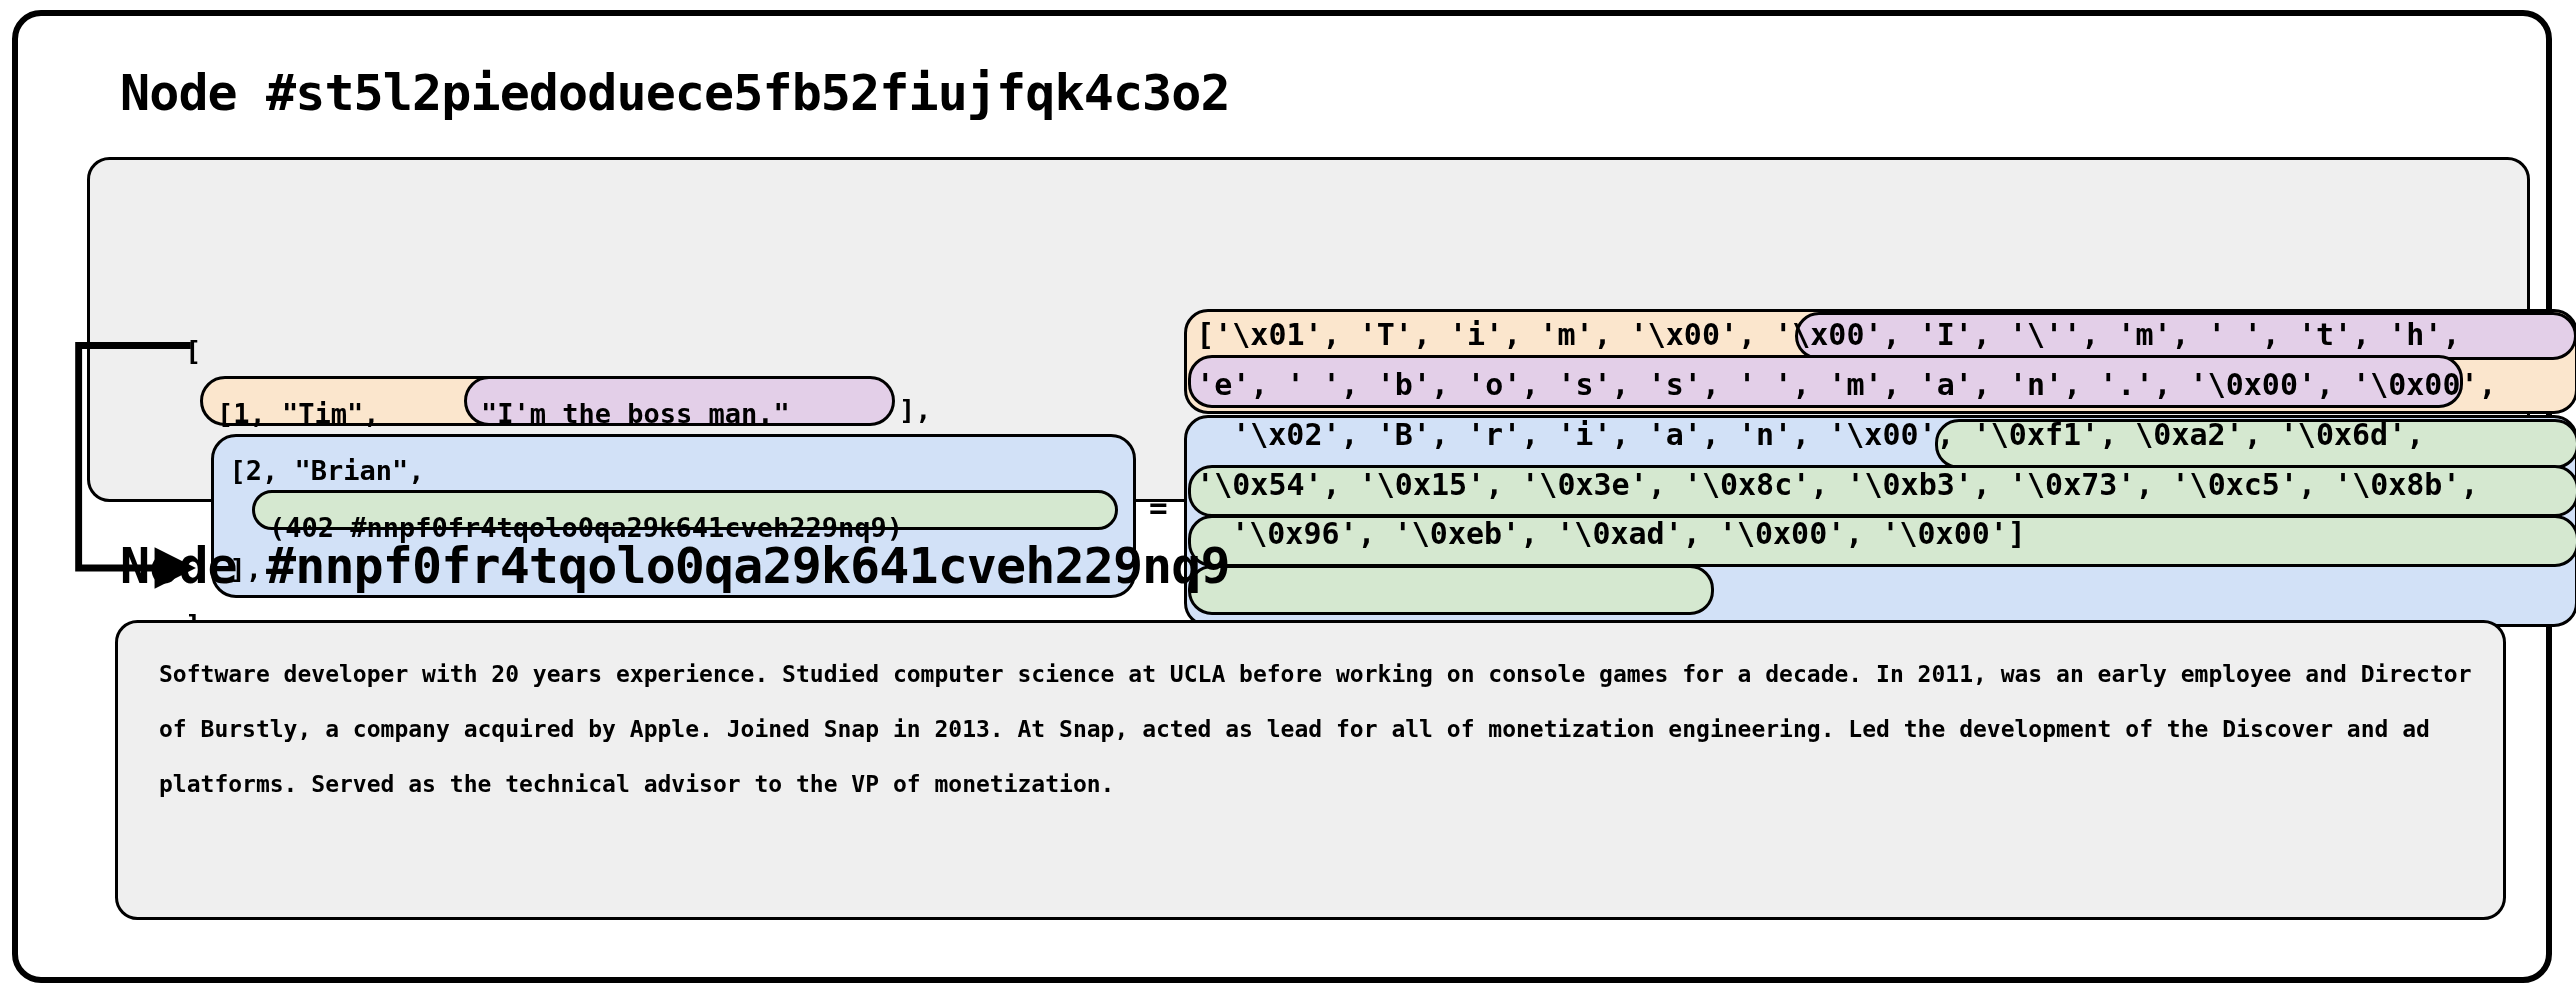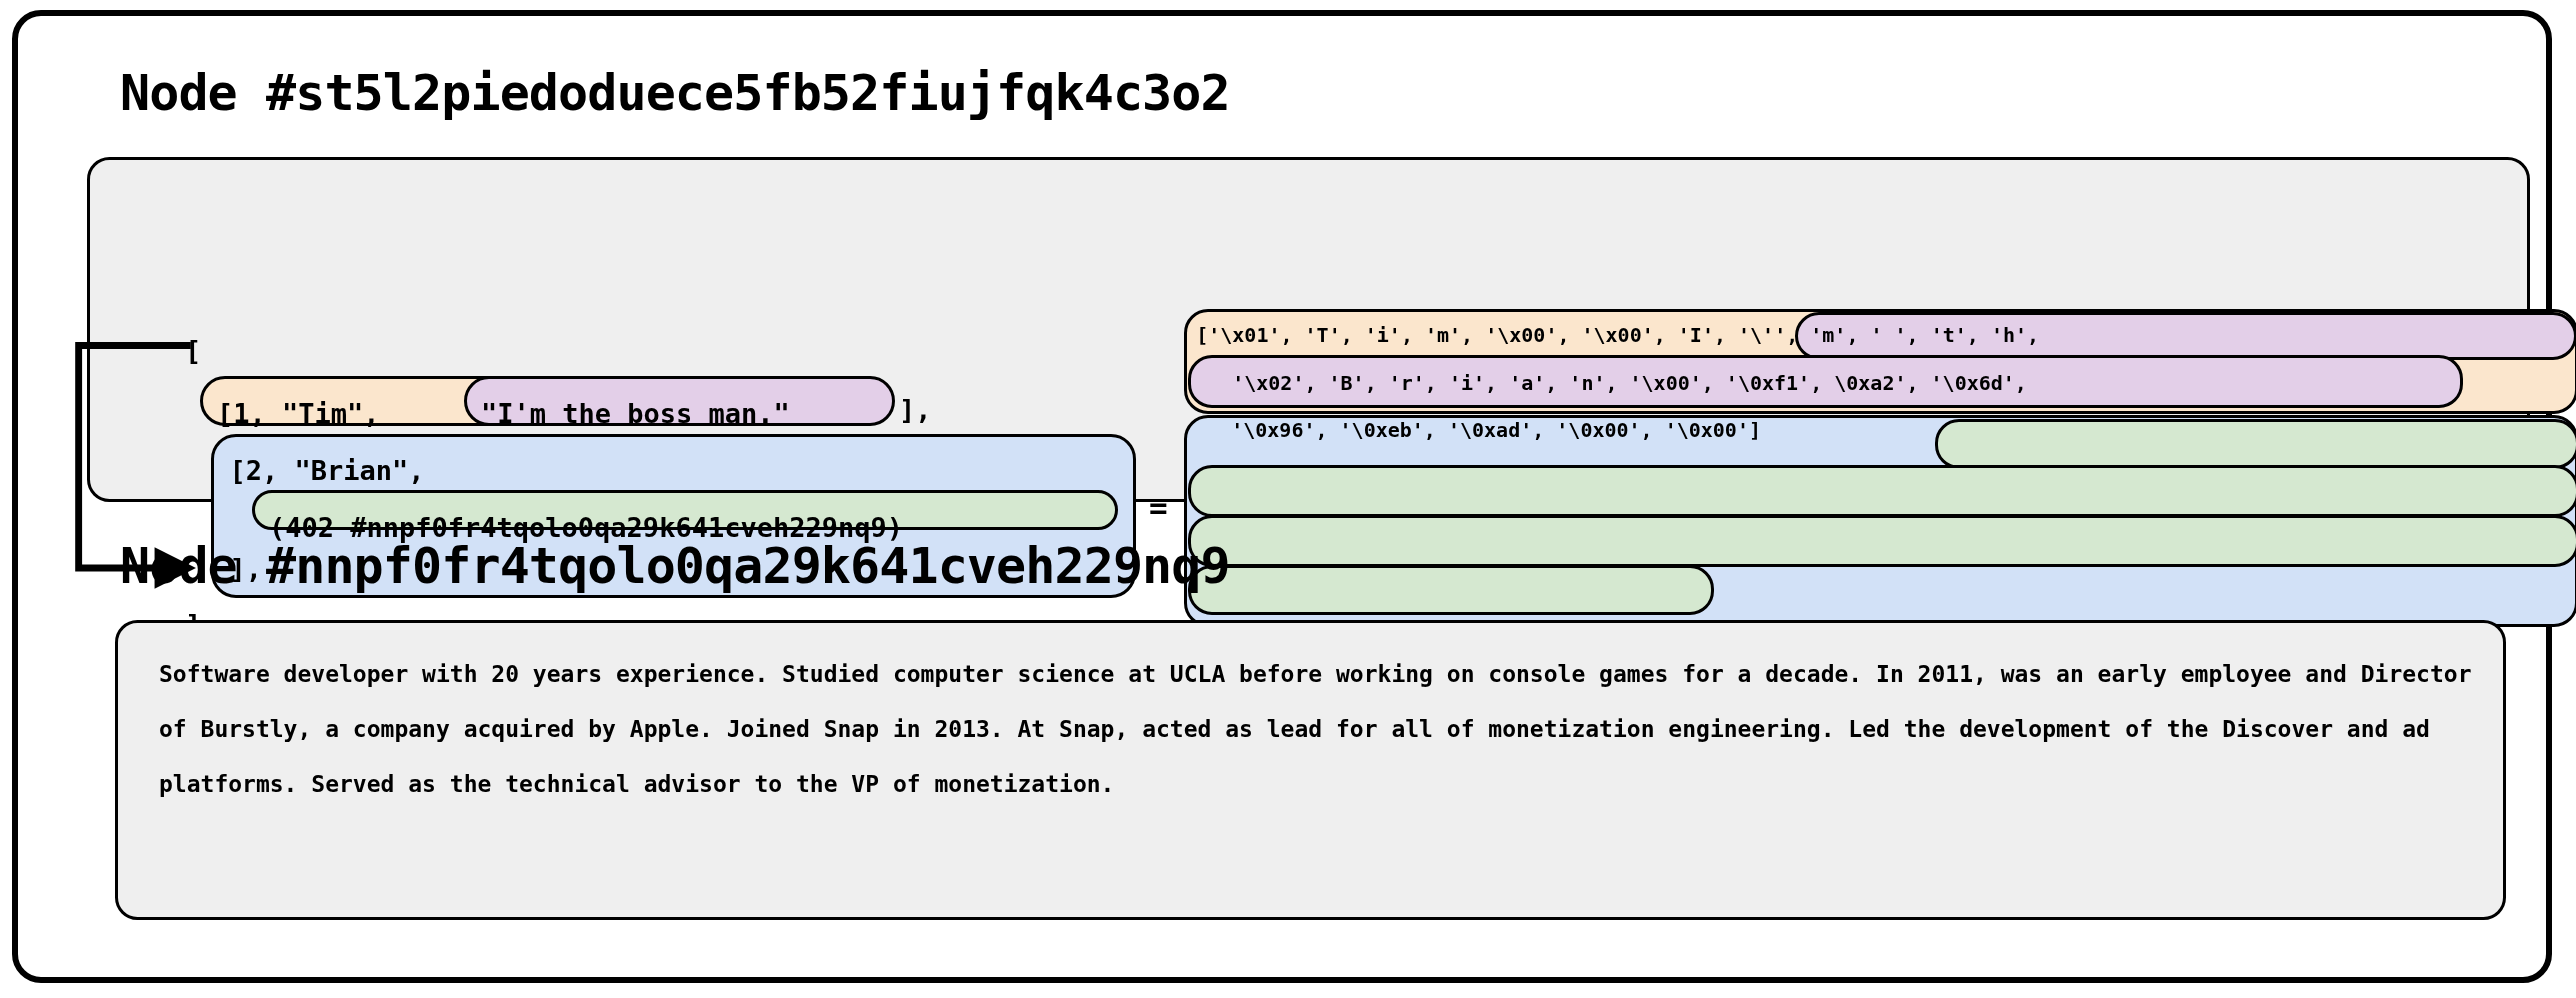--- a/index.html
+++ b/index.html
@@ -166,21 +166,21 @@
     top: 157px;
     width: 1380px;
   }
   .brow {
     position: relative;
     height: 52px;
   }
   .btxt {
     position: absolute;
     font-family: "DejaVu Sans Mono", "Liberation Mono", monospace;
-    font-size: 20px;
+    font-size: 30px;
     font-weight: bold;
     line-height: 52px;
     color: #000;
     white-space: pre;
   }
 
   
   .grp {
     position: absolute;
     border: 3.5px solid #000;
@@ -250,21 +250,27 @@
 
       <div class="grp g-green" style="left:744px; top:102px; width:644px; height:50px; border-radius:24px;"></div>
       <div class="grp g-green" style="left:-3.5px; top:148px; width:1391px; height:52px; border-radius:24px;"></div>
       <div class="grp g-green" style="left:-3.5px; top:198px; width:1391px; height:52px; border-radius:24px;"></div>
       <div class="grp g-green" style="left:-3.5px; top:248px; width:526px; height:50px; border-radius:24px;"></div>
 
       <div class="brow">
         <div class="btxt" style="left:5.2px; top:-8.6px;">['\x01', 'T', 'i', 'm', '\x00', '\x00', 'I', '\'', 'm', ' ', 't', 'h',</div>
       </div>
       <div class="brow">
+        <div class="btxt" style="left:5.2px; top:-10.4px;">'e', ' ', 'b', 'o', 's', 's', ' ', 'm', 'a', 'n', '.', '\0x00', '\0x00',</div>
+      </div>
+      <div class="brow">
         <div class="btxt" style="left:5.2px; top:-12px;margin-left:36px;">'\x02', 'B', 'r', 'i', 'a', 'n', '\x00', '\0xf1', \0xa2', '\0x6d',</div>
+      </div>
+      <div class="brow">
+        <div class="btxt" style="left:5.2px; top:-14px;">'\0x54', '\0x15', '\0x3e', '\0x8c', '\0xb3', '\0x73', '\0xc5', '\0x8b',</div>
       </div>
       <div class="brow">
         <div class="btxt" style="left:5.2px; top:-17px;margin-left:35px;">'\0x96', '\0xeb', '\0xad', '\0x00', '\0x00']</div>
       </div>
     </div>
   </div>
 
   <div id="title-2" class="node-title">Node #nnpf0fr4tqolo0qa29k641cveh229nq9</div>
 
   <div id="panel-bio" class="panel">

